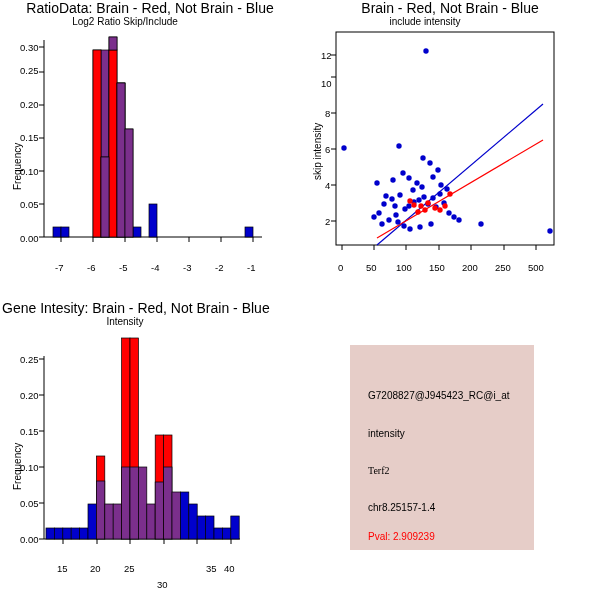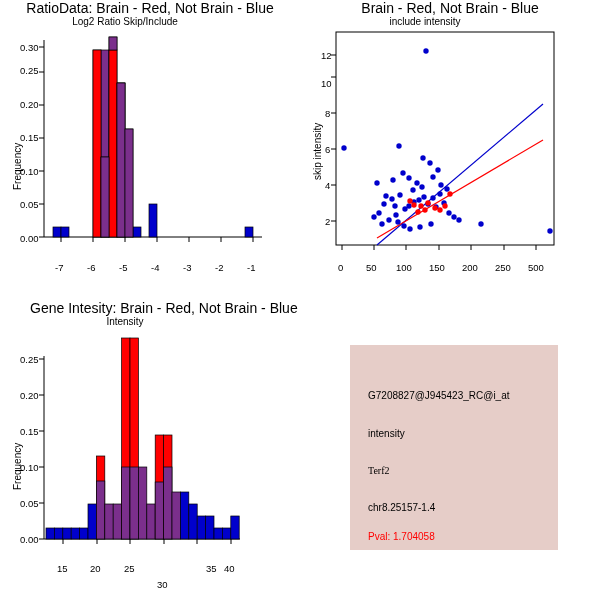--- a/index.html
+++ b/index.html
@@ -220,21 +220,21 @@
       <circle cx="140" cy="210" r="2.7"></circle>
       <circle cx="145" cy="206" r="2.7"></circle>
       <circle cx="118" cy="212" r="2.7"></circle>
       <circle cx="125" cy="210" r="2.7"></circle>
     </g>
   </svg>
 </div>
 
 <div class="panel" style="left:0px;top:300px;width:300px;height:300px;">
 
-  <div class="ptitle" style="left:0;top:20px;width:310px;text-align:left;padding-left:30px;">Gene Intesity: Brain - Red, Not Brain - Blue</div>
+  <div class="ptitle" style="left:0;top:20px;width:310px;text-align:left;padding-left:2px;">Gene Intesity: Brain - Red, Not Brain - Blue</div>
 
   <div class="vlabel" style="left:12px;top:190px;">Frequency</div>
 
   <div class="axis-label" style="left:30px;top:285px;width:250px;">Intensity</div>
 
   <div class="tick-label" style="left:20px;top:234px;">0.00</div>
   <div class="tick-label" style="left:20px;top:198px;">0.05</div>
   <div class="tick-label" style="left:20px;top:162px;">0.10</div>
   <div class="tick-label" style="left:20px;top:126px;">0.15</div>
   <div class="tick-label" style="left:20px;top:90px;">0.20</div>
@@ -298,19 +298,19 @@
       <rect x="188.8" y="204" width="8.4" height="35" fill="#0000cc"></rect>
       <rect x="197.2" y="216" width="8.4" height="23" fill="#0000cc"></rect>
       <rect x="205.6" y="216" width="8.4" height="23" fill="#0000cc"></rect>
       <rect x="214" y="228" width="8.4" height="11" fill="#0000cc"></rect>
       <rect x="222.4" y="228" width="8.4" height="11" fill="#0000cc"></rect>
       <rect x="230.8" y="216" width="8.4" height="23" fill="#0000cc"></rect>
     </g>
   </svg>
 </div>
 
-<div class="infobox" style="left:350px;top:345px;width:184px;height:205px;padding-left:24px;">
+<div class="infobox" style="left:350px;top:345px;width:184px;height:205px;">
   <div style="left:18px;top:45px;">G7208827@J945423_RC@i_at</div>
   <div style="left:18px;top:83px;">intensity</div>
   <div style="left:18px;top:120px;font-family:Liberation Serif, serif;">Terf2</div>
   <div style="left:18px;top:157px;">chr8.25157-1.4</div>
-  <div class="pval" style="left:18px;top:186px;">Pval: 1.704058</div>
+  <div class="pval" style="left:18px;top:186px;">Pval: 2.909239</div>
 </div>
 
 </body></html>

